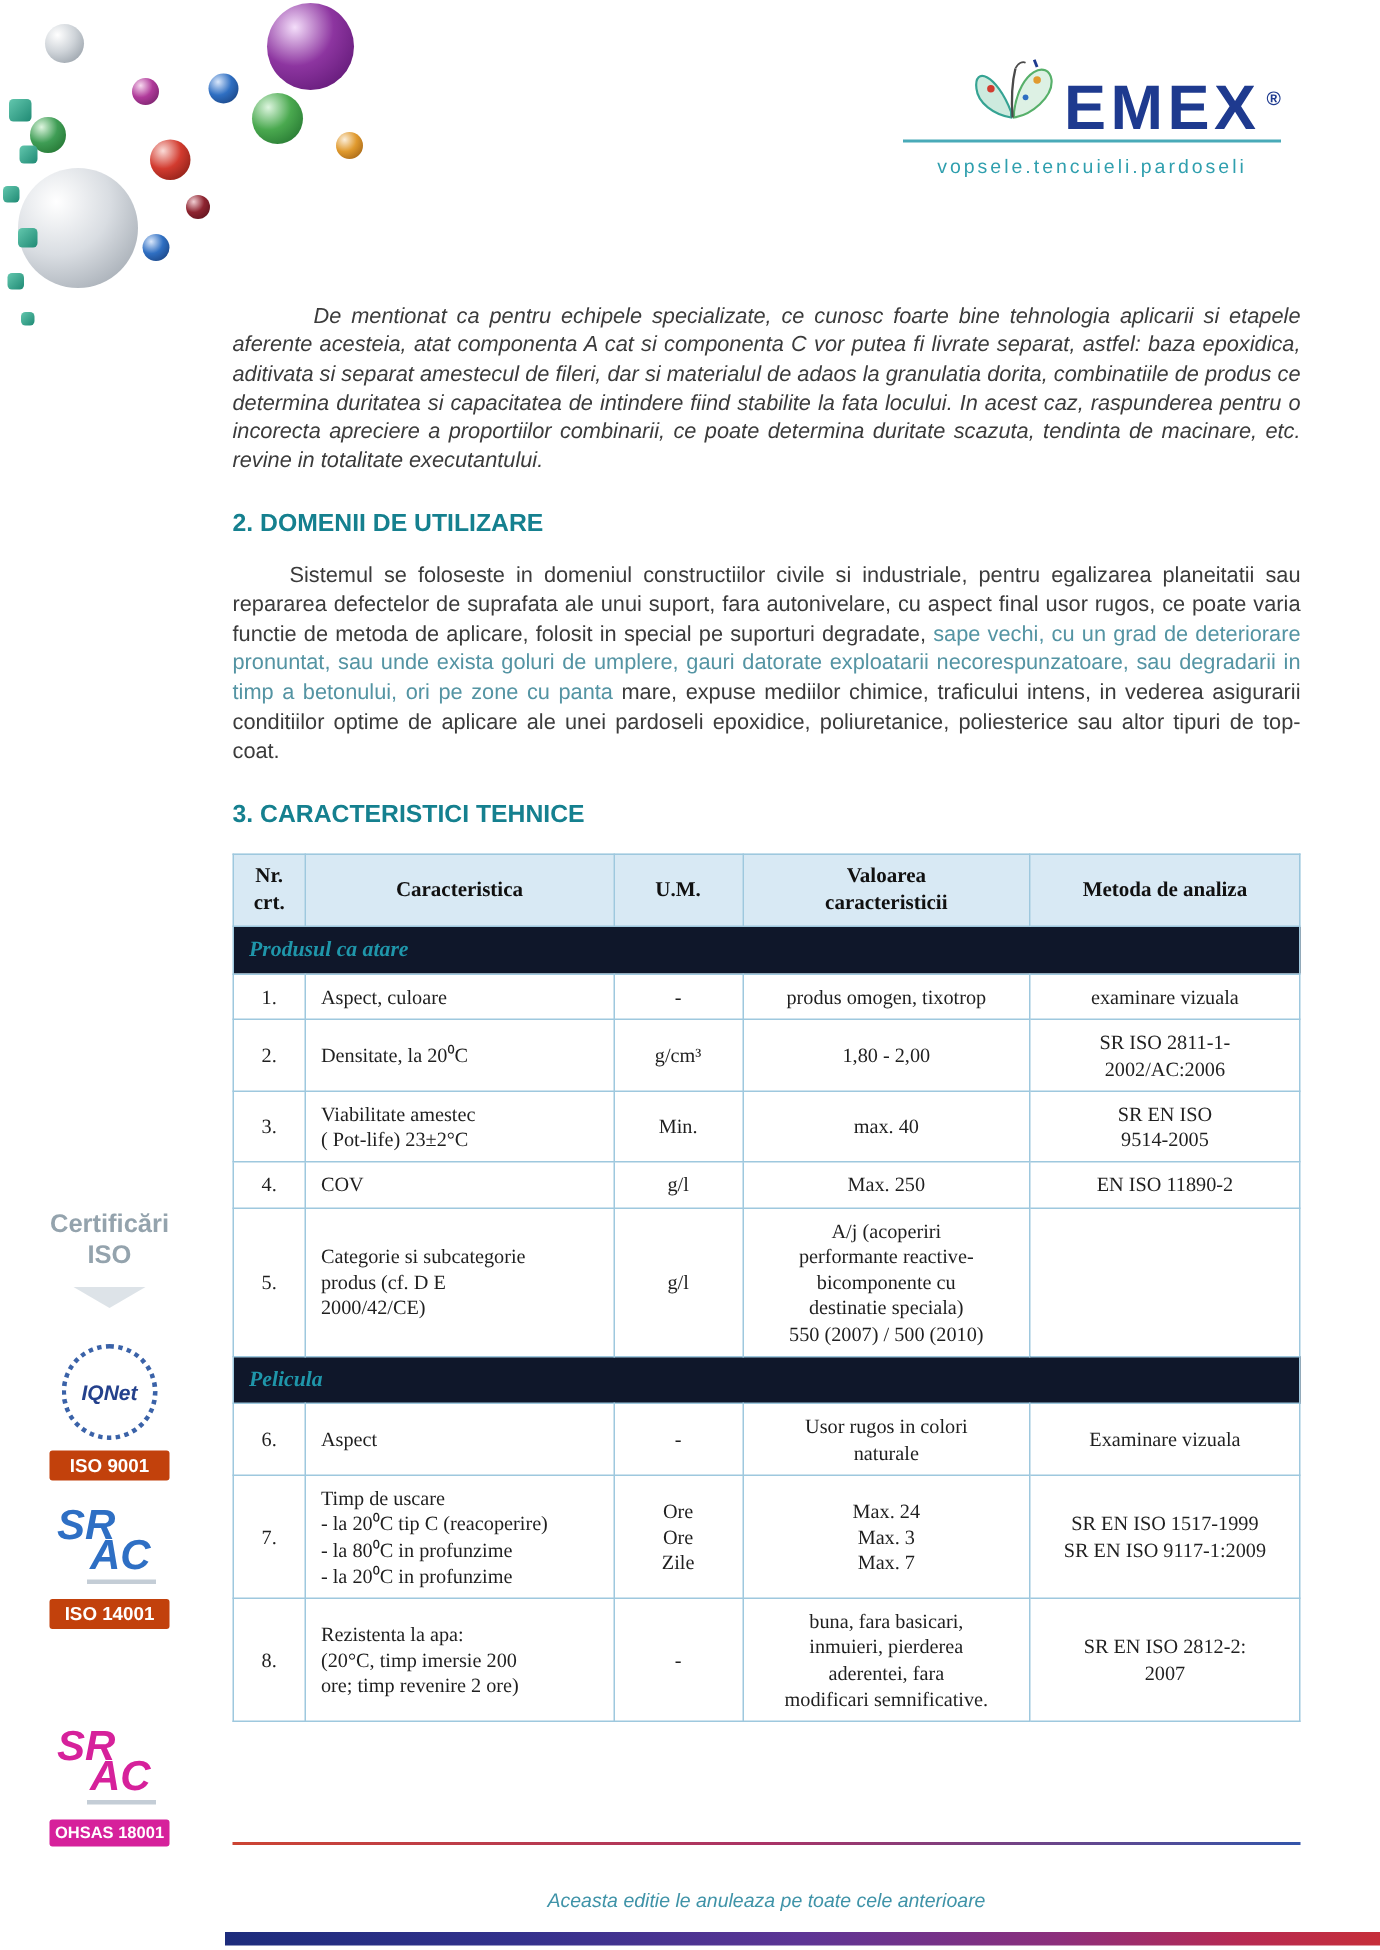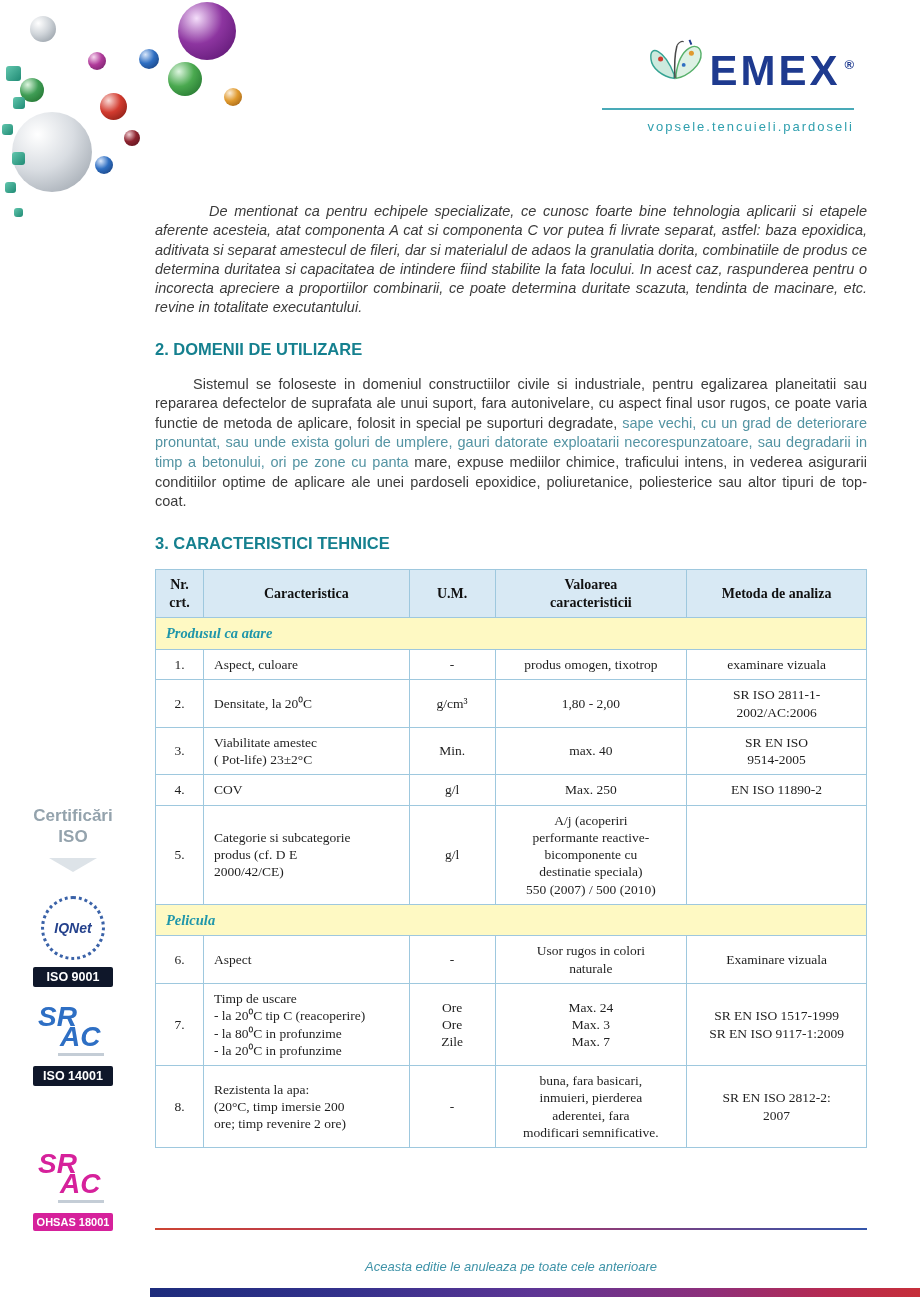--- a/index.html
+++ b/index.html
@@ -11,52 +11,52 @@
 
   
   .ball { position:absolute; border-radius:50%; }
   .cube { position:absolute; border-radius:3px; background:linear-gradient(135deg,#63c7ae,#1f8a74); }
 
   
   .logo-block { position:absolute; top:36px; right:66px; width:252px; }
   .logo-row { display:flex; align-items:flex-end; justify-content:flex-end; gap:4px; }
   .brand-word { font-size:42px; font-weight:bold; letter-spacing:3px; color:#1e3a8f; line-height:1; }
   .brand-reg { font-size:13px; color:#1e3a8f; font-weight:bold; vertical-align:top; position:relative; top:-20px; }
-  .tagline-wrap { margin-top:16px; border-top:2px solid #49aab8; padding-top:7px; text-align:right; }
+  .tagline-wrap { margin-top:0; border-top:2px solid #49aab8; padding-top:7px; text-align:center; }
   .tagline { font-size:13px; color:#2f9fae; letter-spacing:2px; }
 
   
   .content { position:absolute; left:155px; top:202px; width:712px; }
   .intro {
     font-style:italic; text-align:justify; font-size:14.5px; line-height:1.33;
     color:#3b3b3b; text-indent:54px;
   }
   .section-title { color:#15808f; font-weight:bold; font-size:16.5px; margin:22px 0 16px; }
   .body-par { text-align:justify; font-size:14.5px; line-height:1.35; text-indent:38px; color:#3b3b3b; }
   .teal-span { color:#5494a3; }
 
   
   table.specs { width:100%; border-collapse:collapse; margin-top:0; font-size:13.5px; color:#1f1f1f;font-family:Liberation Serif, serif; }
   .specs th, .specs td { border:1px solid #9ec8de; padding:6px 5px; vertical-align:middle; white-space:pre-line; line-height:1.28; }
   .specs thead th { background:#d8e9f4; font-weight:bold; text-align:center; font-size:14px; color:#111; }
-  .specs .sec-row th { background:#fef9c3; color:#1f96aa; font-style:italic; text-align:left; font-size:14.5px; padding-left:10px; }
+  .specs .sec-row th { background:#0f172a; color:#1f96aa; font-style:italic; text-align:left; font-size:14.5px; padding-left:10px; }
   .specs td.num { text-align:center; width:48px; }
   .specs td.car { text-align:left; padding-left:10px; }
   .specs td.um, .specs td.val, .specs td.met { text-align:center; }
   col.c0{width:48px;} col.c1{width:206px;} col.c2{width:86px;} col.c3{width:192px;} col.c4{width:180px;}
 
   
   .certs { position:absolute; left:18px; top:805px; width:110px; text-align:center; }
   .certs-title { font-size:17px; font-weight:bold; color:#94a3ad; white-space:pre-line; line-height:1.25; }
   .down-arrow { width:0; height:0; margin:10px auto 0;
     border-left:24px solid transparent; border-right:24px solid transparent; border-top:14px solid #dde3e8; }
   .iqnet-circle { width:64px; height:64px; margin:24px auto 0; border:3px dotted #3a62a8; border-radius:50%;
     display:flex; align-items:center; justify-content:center; background:#fff; }
   .iqnet-text { font-size:14px; font-weight:bold; font-style:italic; color:#24418c; }
-  .cert-bar { width:80px; margin:7px auto 0; padding:3px 0; background:#0f172a; color:#fff;
+  .cert-bar { width:80px; margin:7px auto 0; padding:3px 0; background:#c2410c; color:#fff;
     font-weight:bold; font-size:12.5px; border-radius:2px; }
   .srac { position:relative; width:74px; height:56px; margin:16px auto 0; }
   .srac .sr { position:absolute; left:2px; top:-2px; font-size:28px; font-weight:bold; font-style:italic; }
   .srac .ac { position:absolute; left:24px; top:18px; font-size:28px; font-weight:bold; font-style:italic; }
   .srac .base { position:absolute; left:22px; top:50px; width:46px; height:3px; background:#c4cdd6; }
   .srac.blue .sr, .srac.blue .ac { color:#2e6fc4; }
   .srac.pink .sr, .srac.pink .ac { color:#d6219b; }
   .srac.pink { margin-top:64px; }
   .cert-bar.pink { background:#d6219b; font-size:11px; }
 

